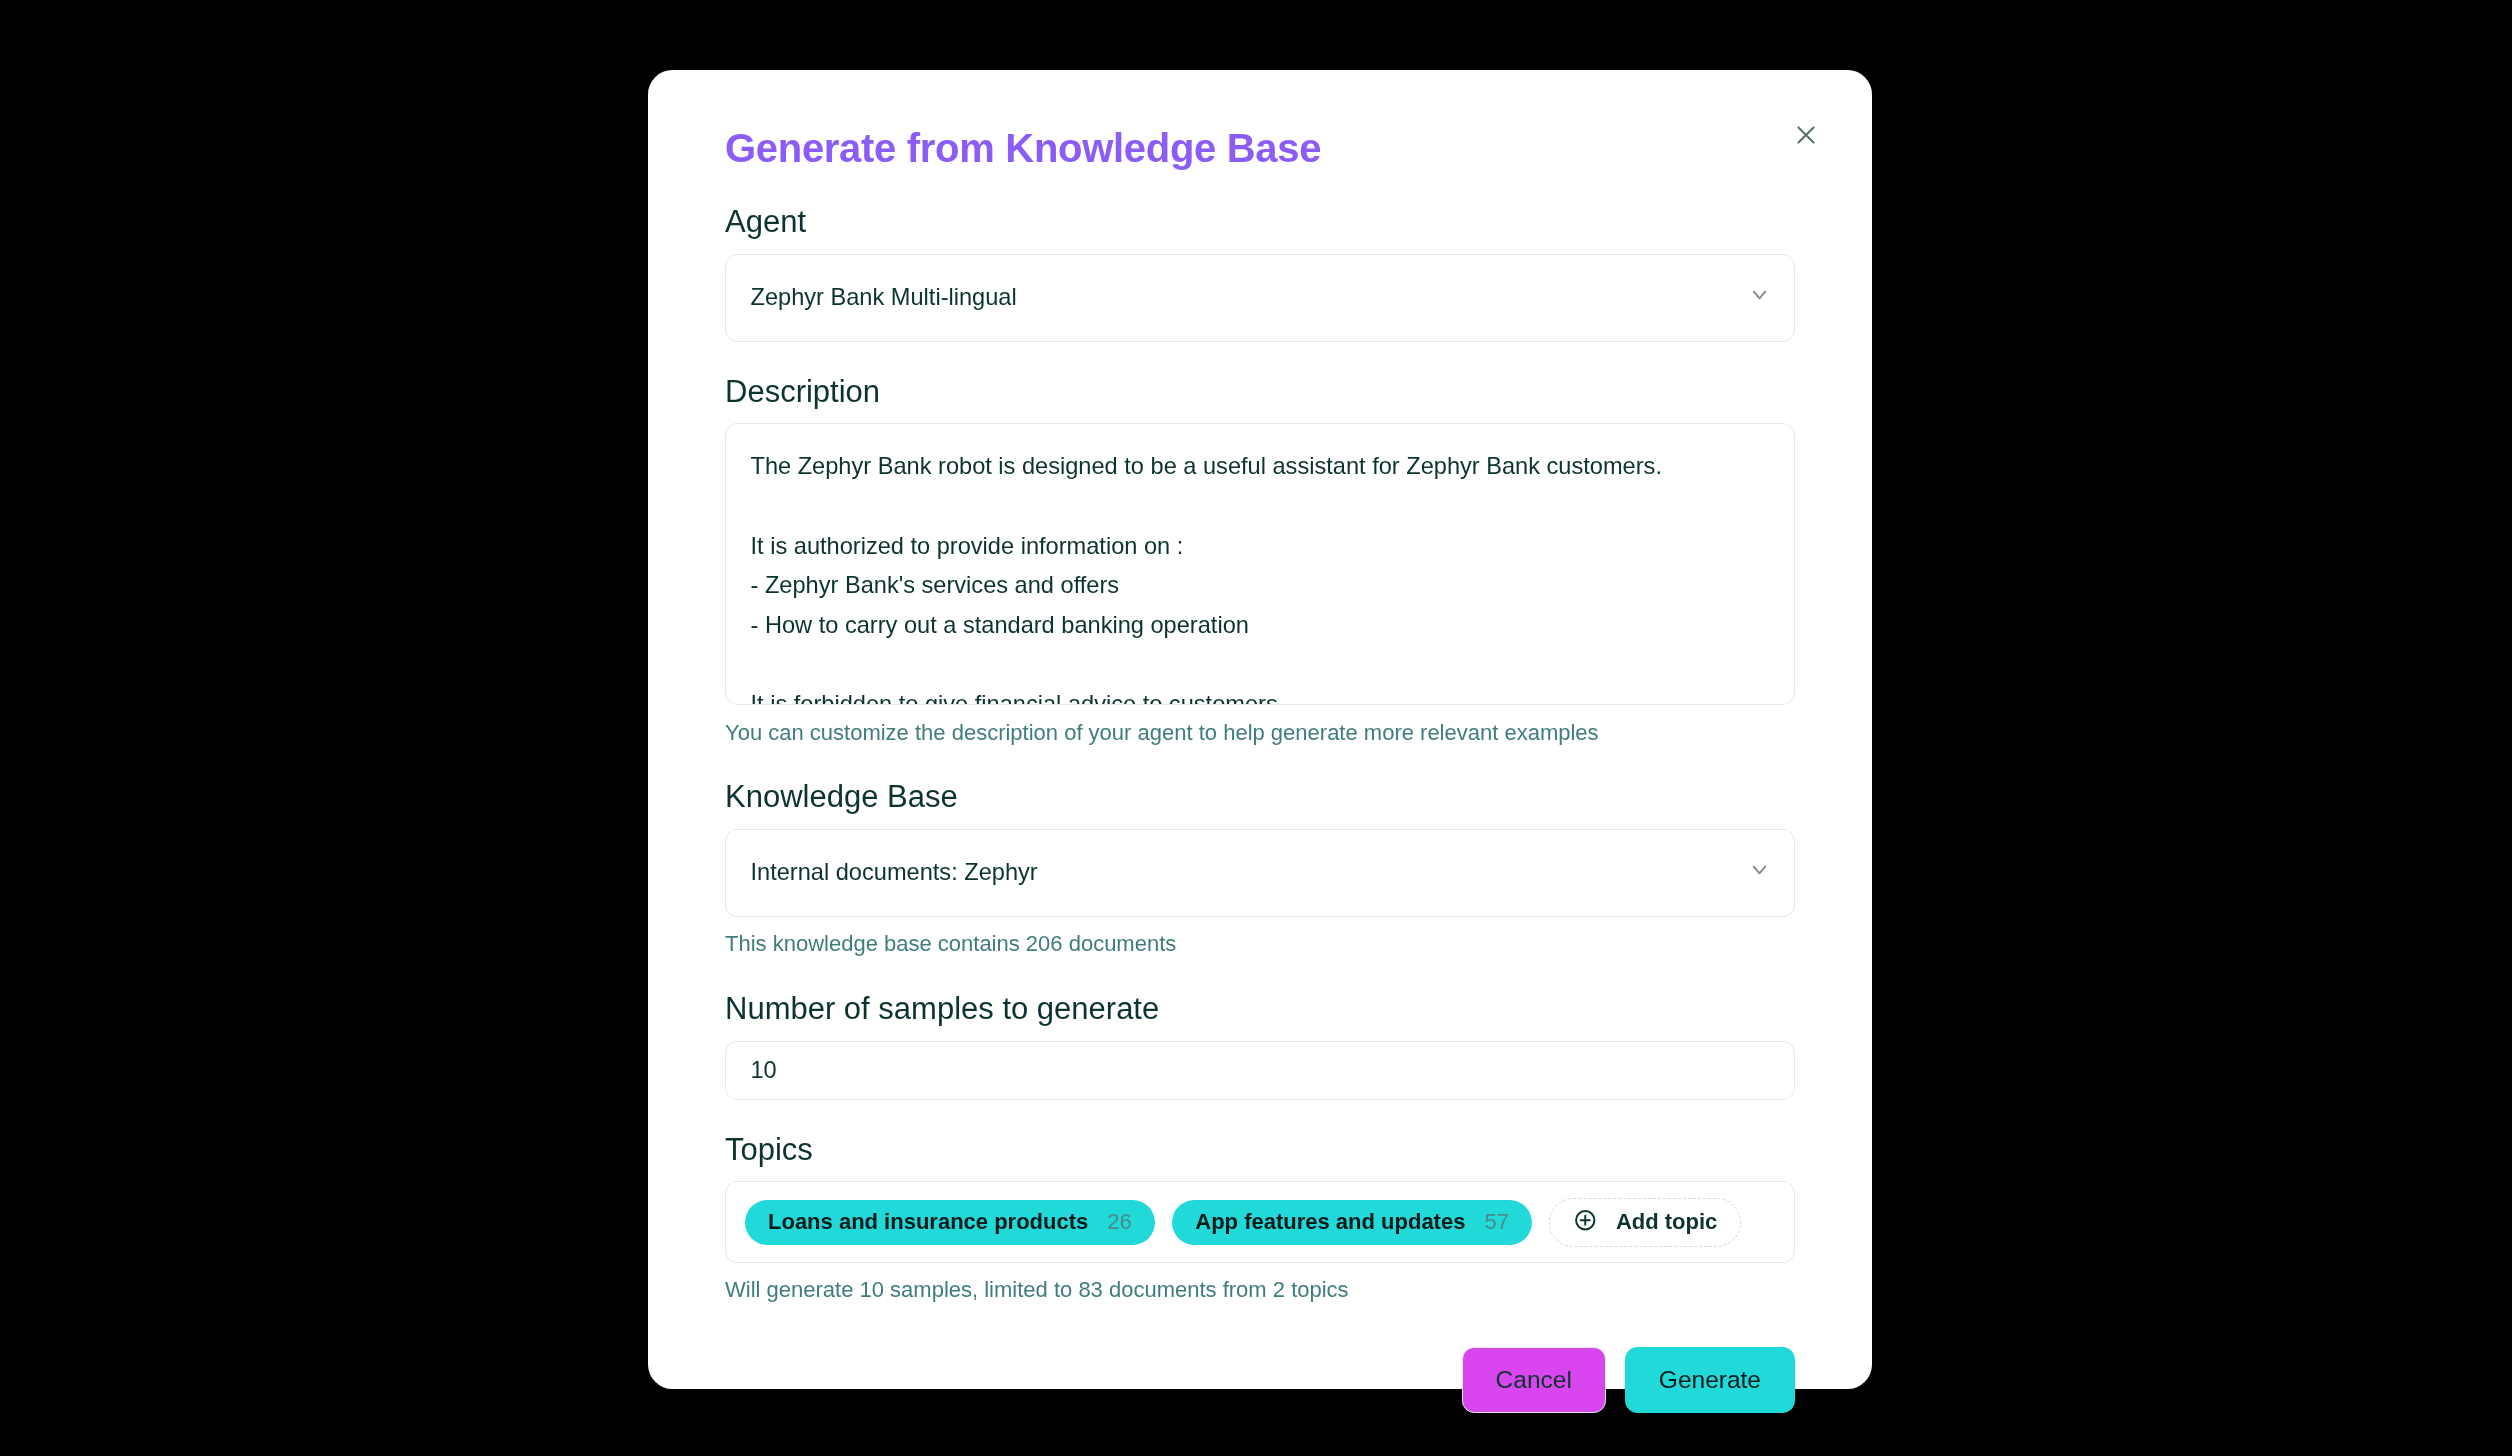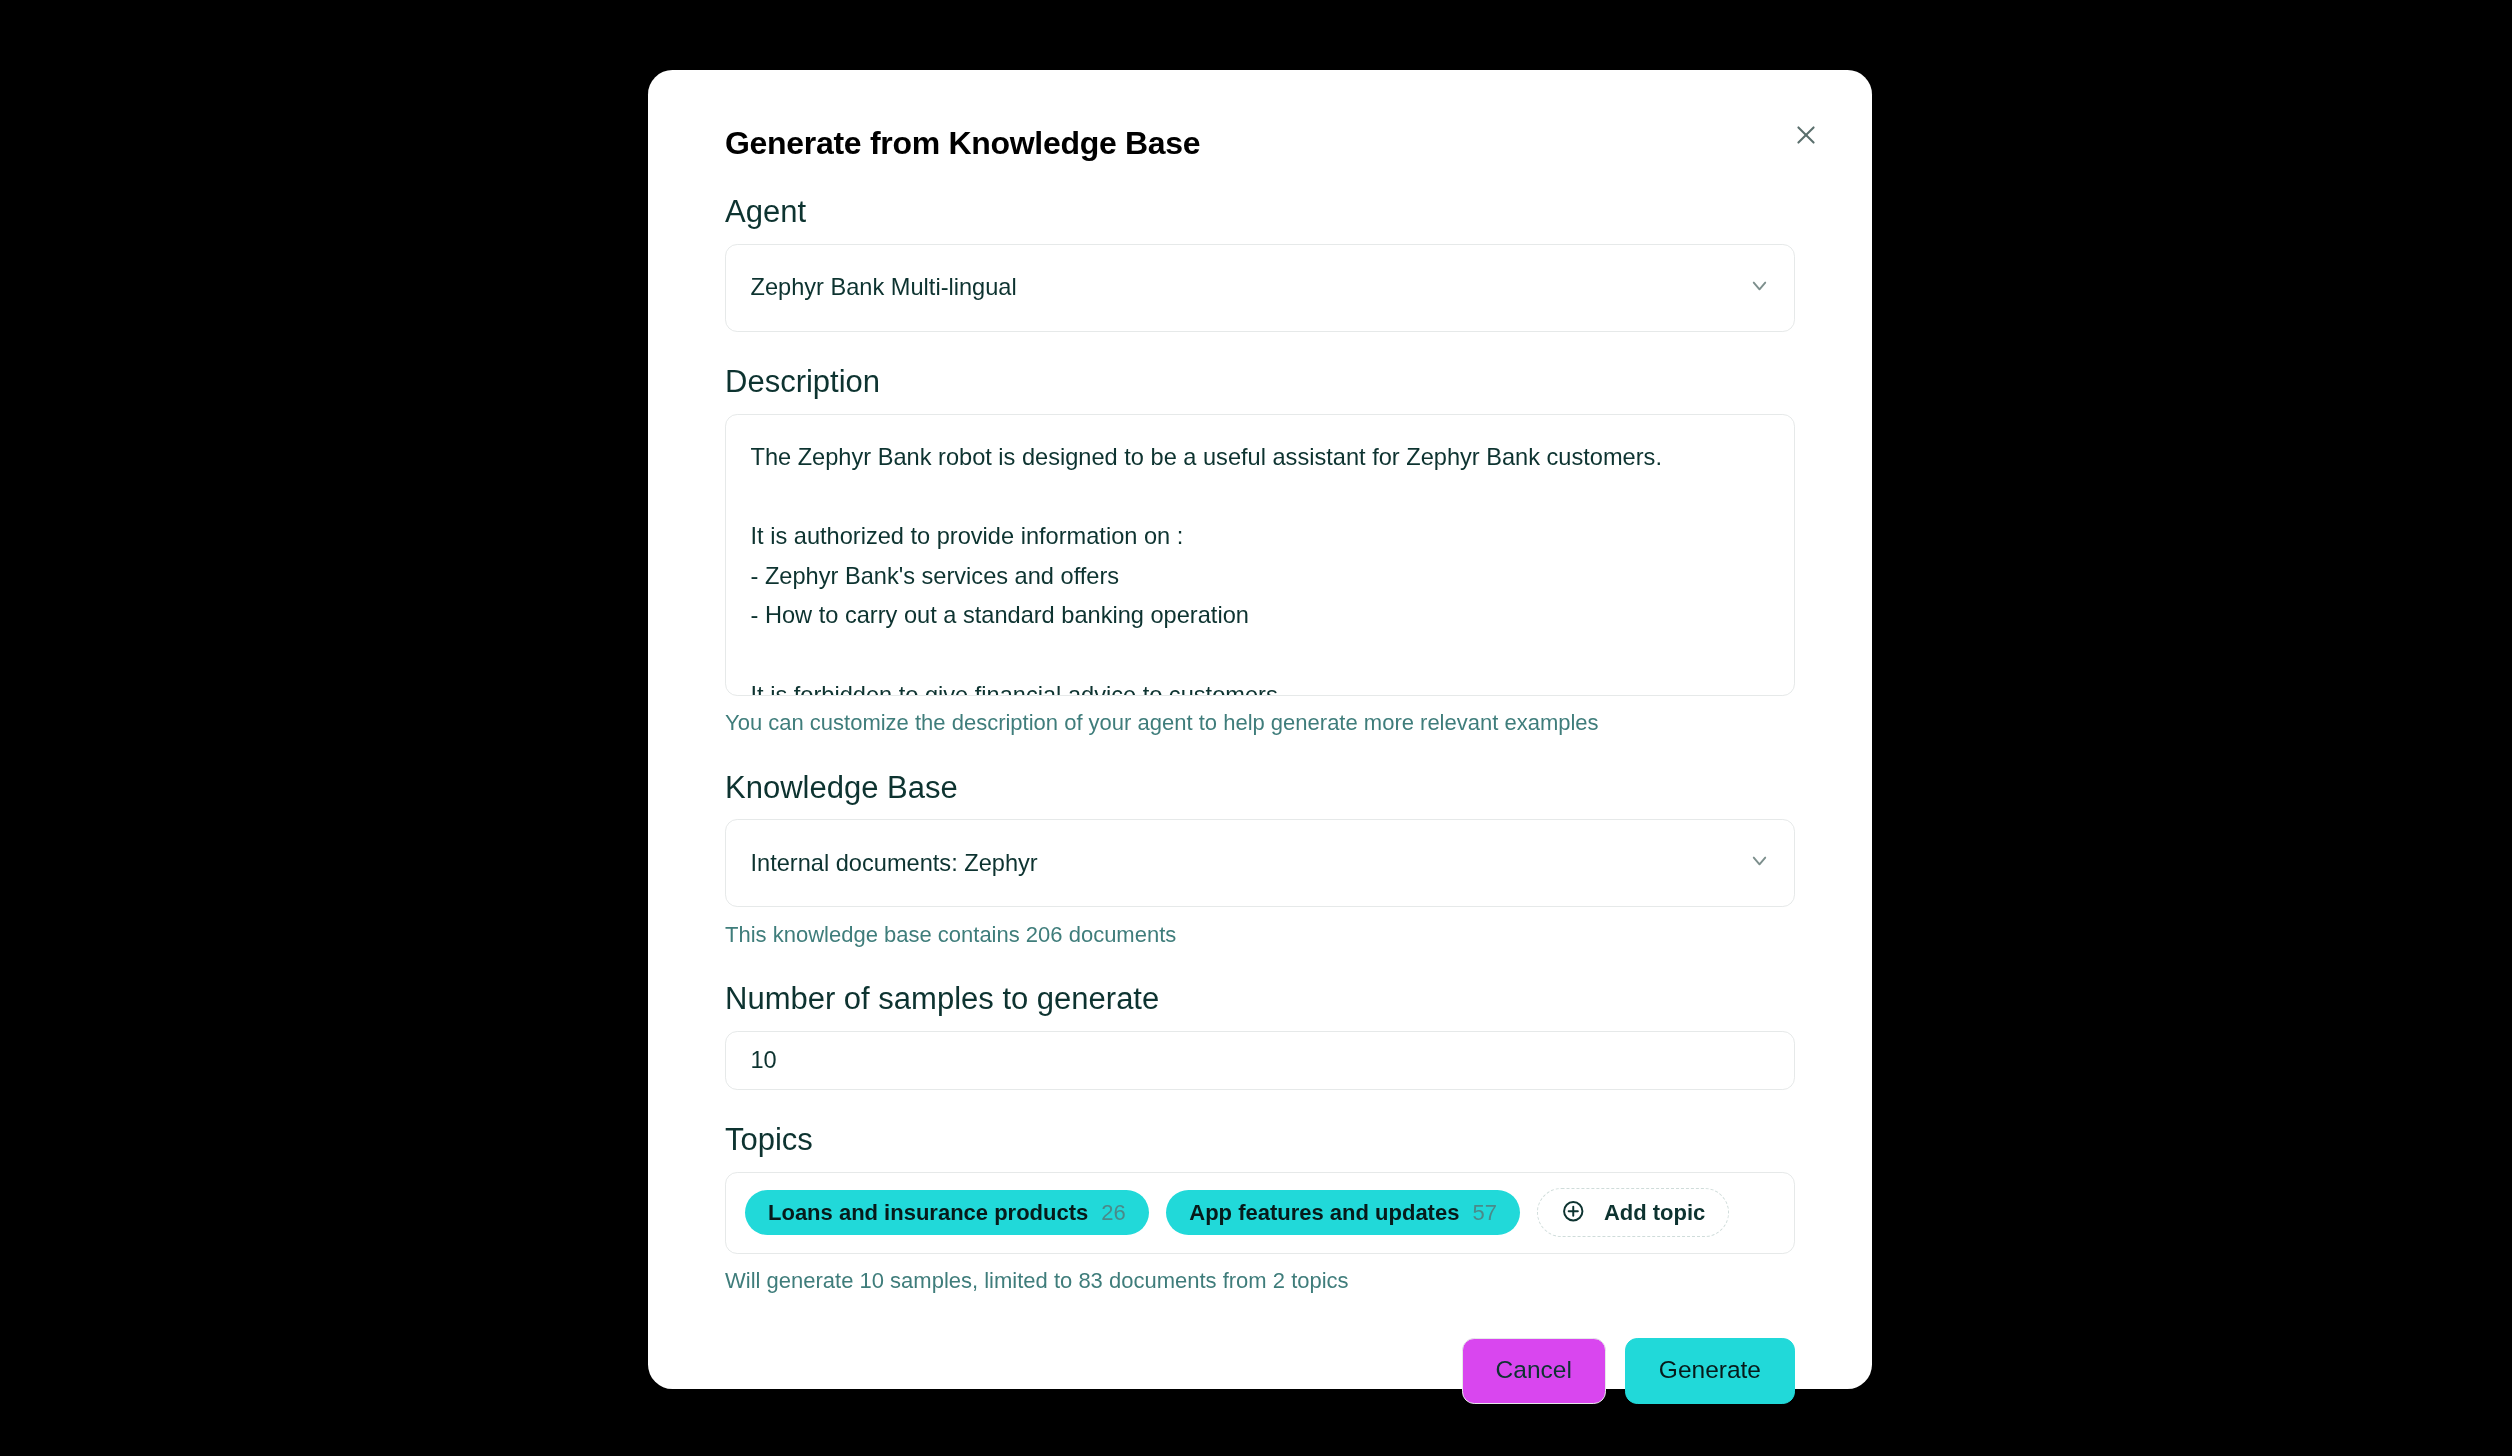--- a/index.html
+++ b/index.html
@@ -31,23 +31,23 @@
     box-shadow: 0 17.5px 52px rgba(0,0,0,0.45);
     padding: 0 77px;
   }
 
   .modal-header {
     position: relative;
     padding-top: 54px;
   }
 
   .modal-title {
-    font-size: 32px;
+    font-size: 40px;
     font-weight: bold;
-    color: #000000;
+    color: #8b5cf6;
     letter-spacing: -0.3px;
     line-height: 1.2;
   }
 
   .close-btn {
     position: absolute;
     right: -33px;
     top: 42px;
     width: 45px;
     height: 45px;
@@ -126,21 +126,21 @@
     display: flex;
     align-items: center;
     gap: 17.5px;
     flex-wrap: wrap;
     min-height: 80px;
   }
 
   .chip {
     display: inline-flex;
     align-items: center;
-    gap: 13px;
+    gap: 19px;
     background: #21d9d9;
     border-radius: 874px;
     padding: 10.5px 23px;
     cursor: pointer;
   }
   .chip-label {
     font-size: 22px;
     font-weight: bold;
     color: #071a1a;
     line-height: 1.1;

